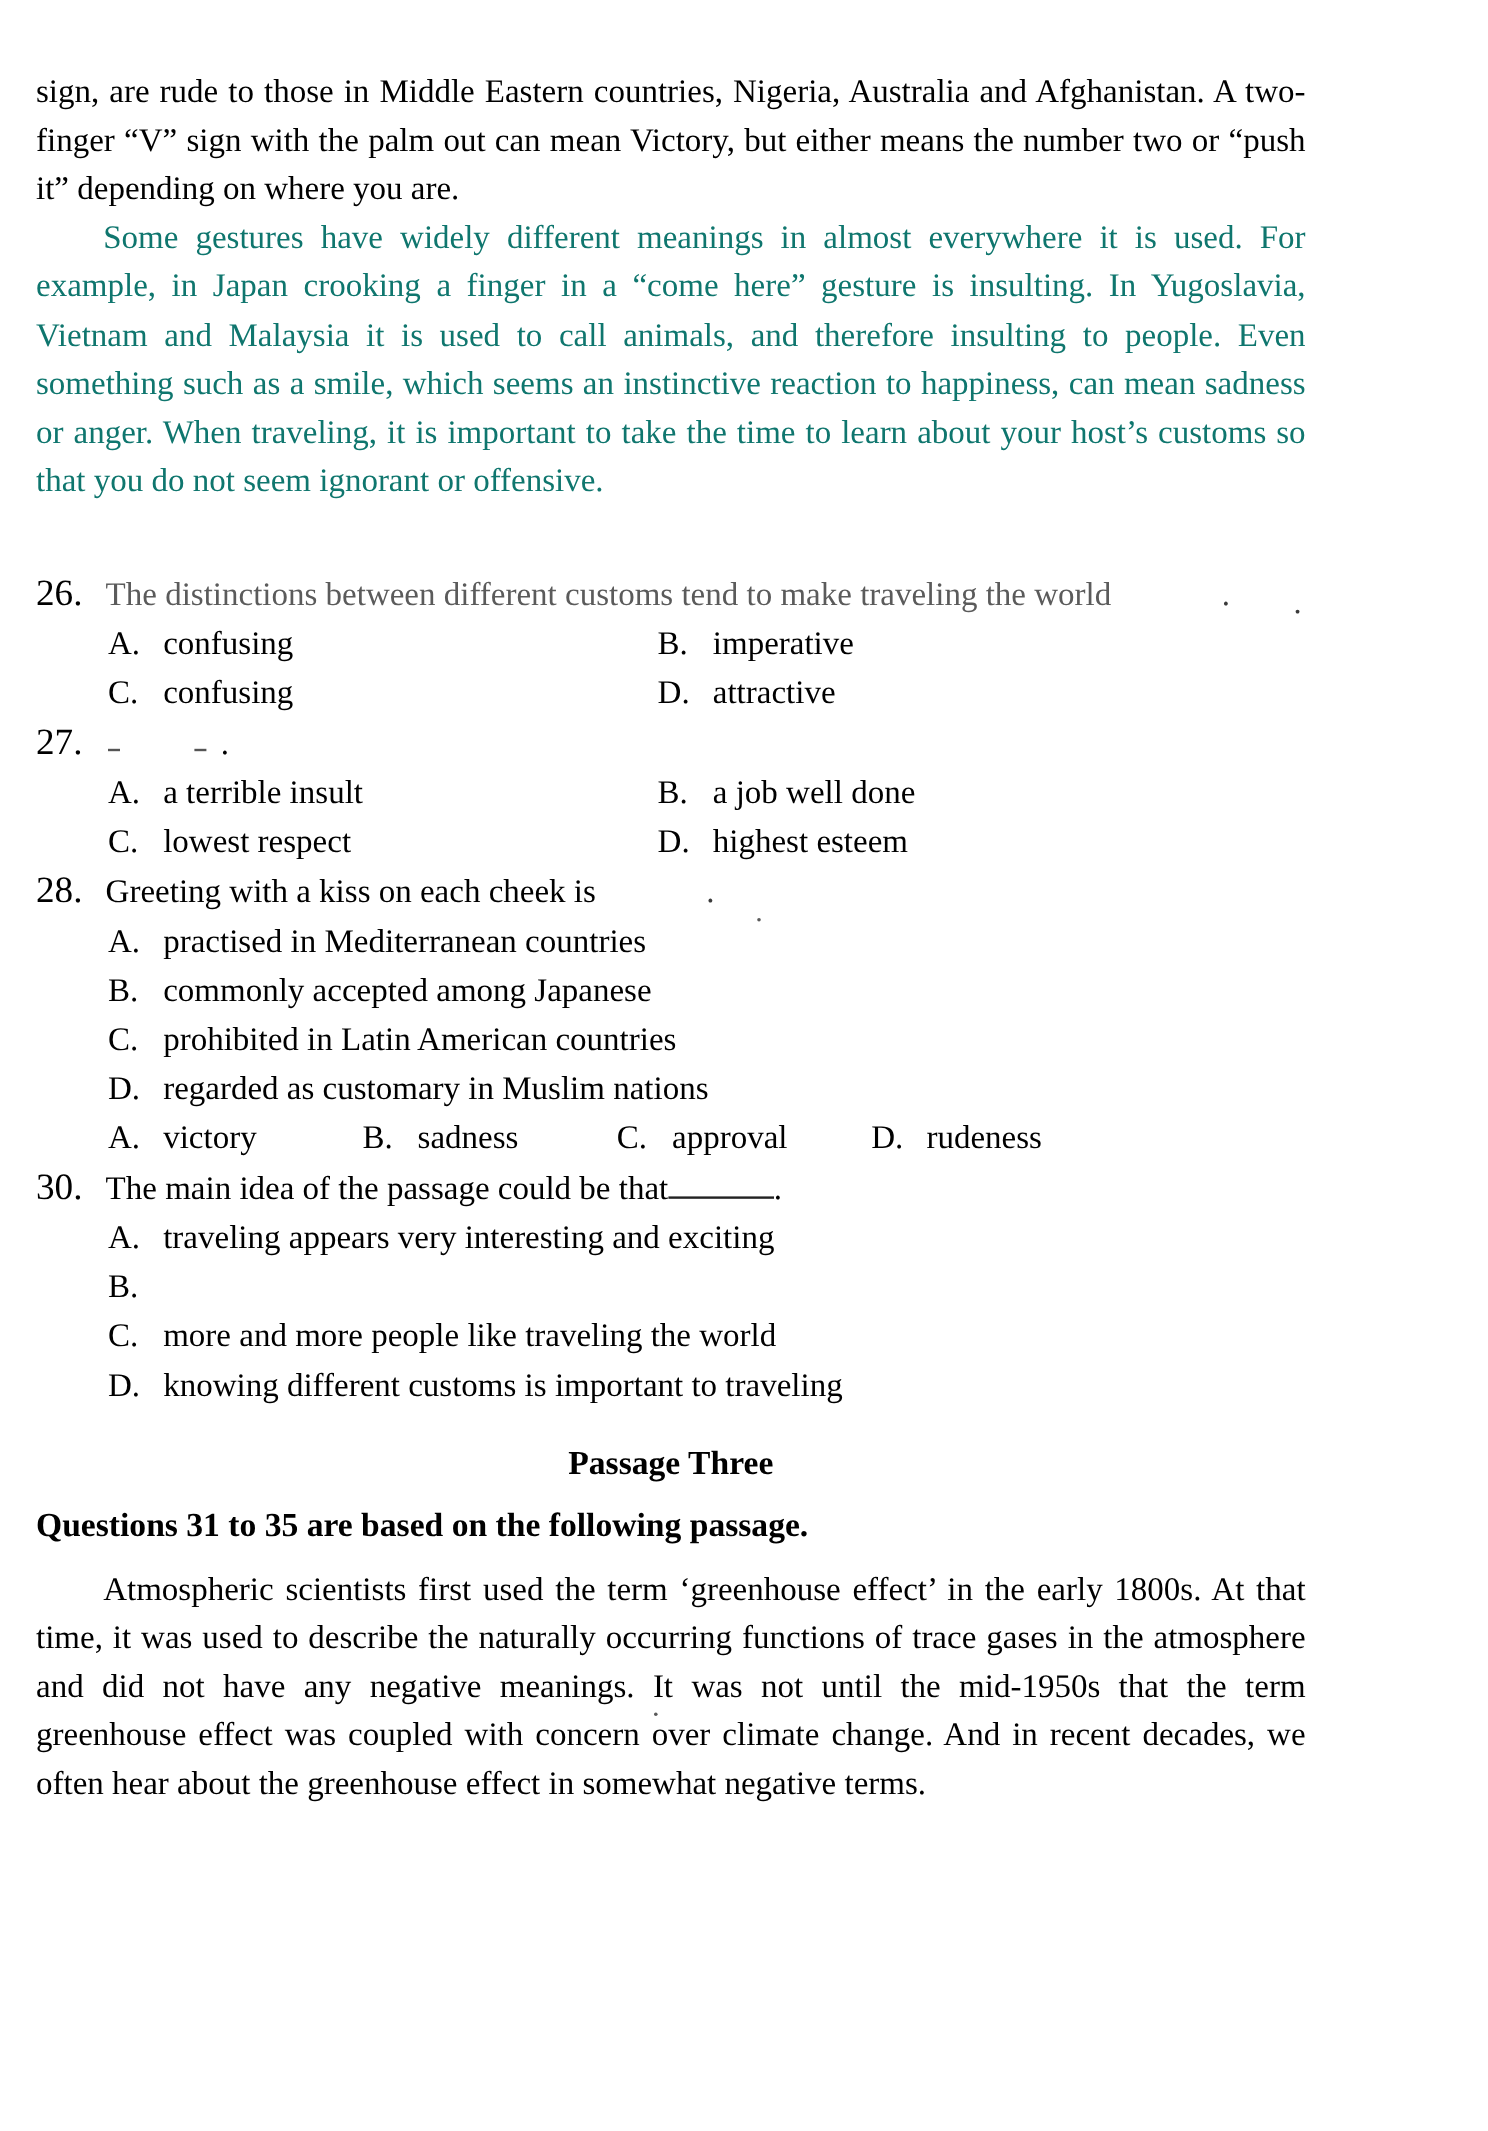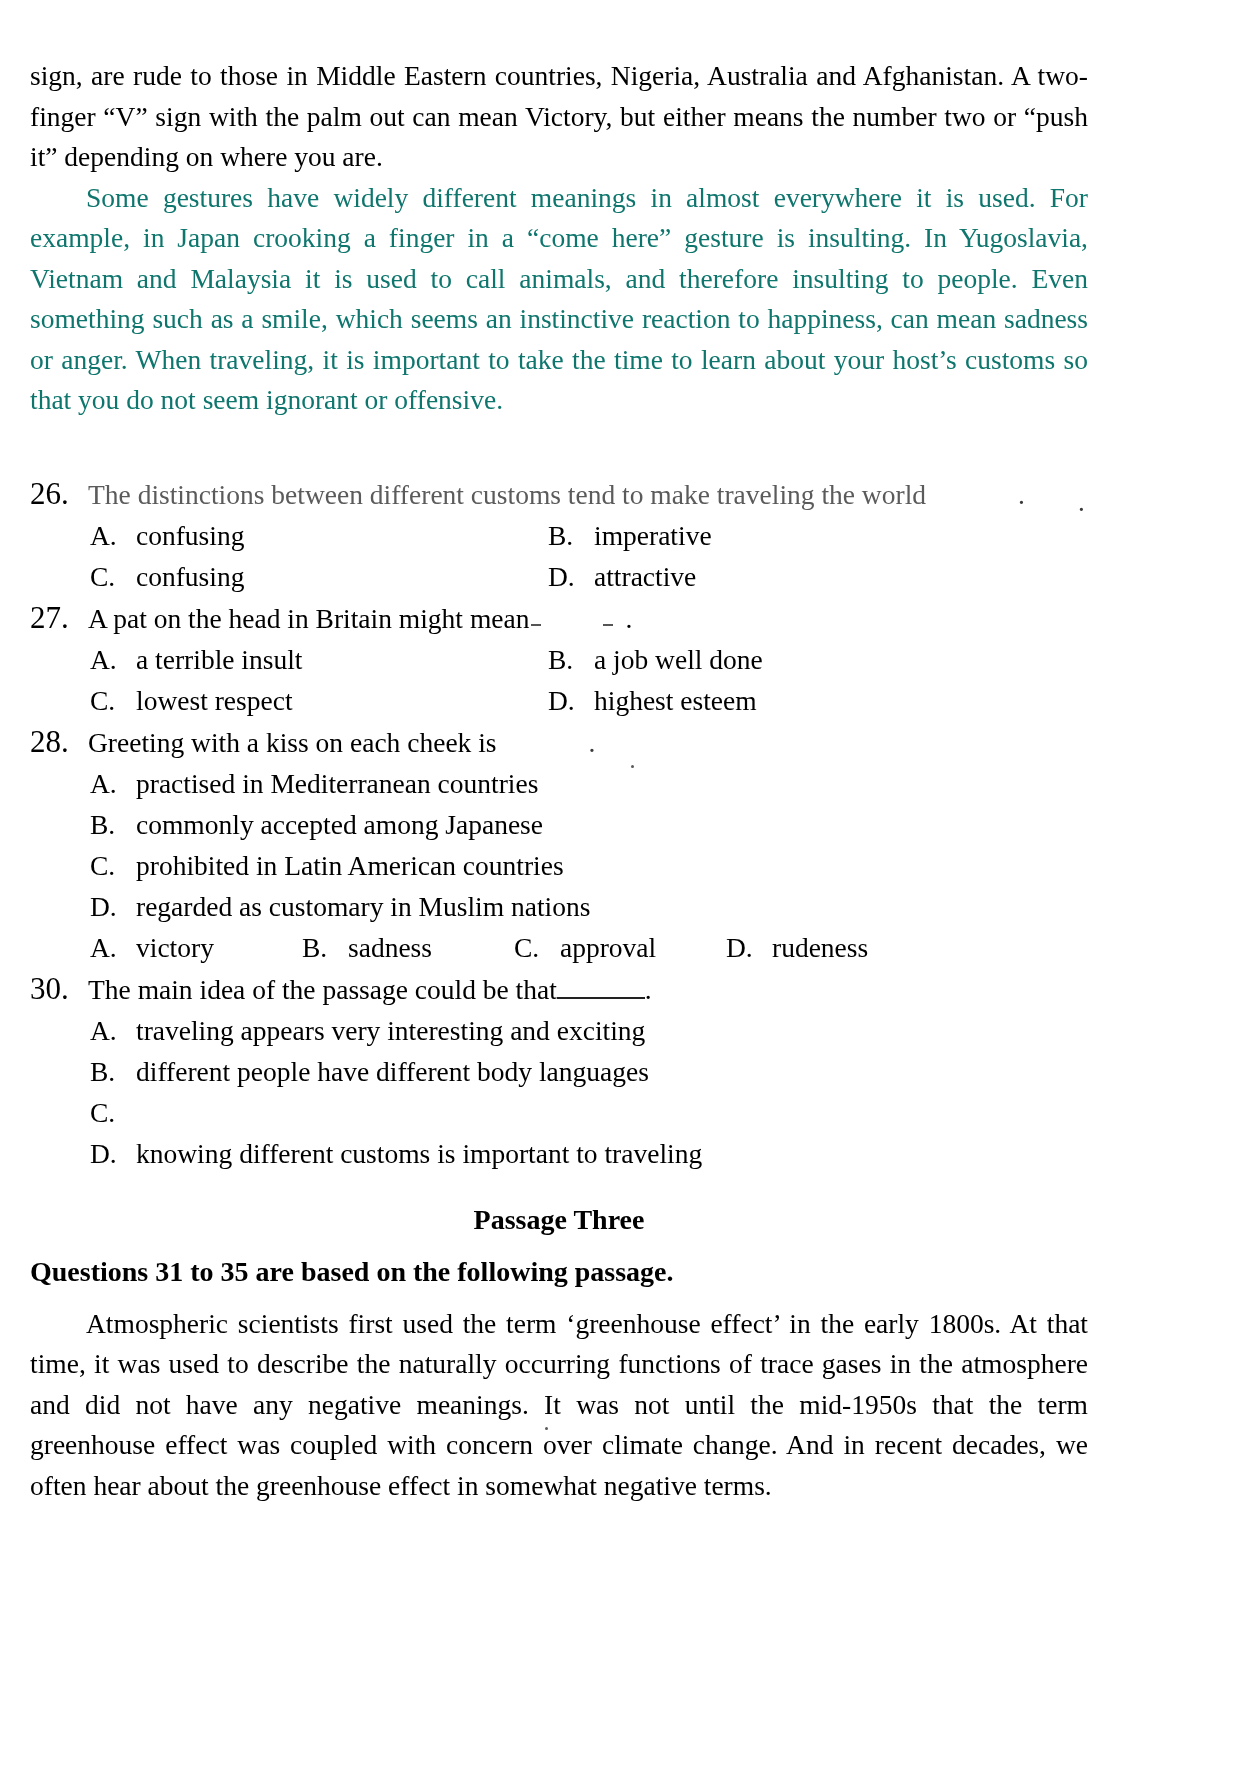--- a/index.html
+++ b/index.html
@@ -171,21 +171,20 @@
         <span class="opt">
           <span class="opt-letter">D.</span>
           <span class="opt-text">attractive</span>
         </span>
       </div>
     </div>
 
     <div class="qblock">
       <div class="qstem">
         <span class="qnum">27.</span>
-        <span class="qtext">A pat on the head in Britain might mean</span>
         <span class="blank-dots"></span>
         <span class="qtext">.</span>
       </div>
       <div class="opt-row cols2">
         <span class="opt">
           <span class="opt-letter">A.</span>
           <span class="opt-text">a terrible insult</span>
         </span>
         <span class="opt">
           <span class="opt-letter">B.</span>
@@ -267,26 +266,26 @@
       </div>
       <div class="opt-row cols1">
         <span class="opt">
           <span class="opt-letter">A.</span>
           <span class="opt-text">traveling appears very interesting and exciting</span>
         </span>
       </div>
       <div class="opt-row cols1">
         <span class="opt">
           <span class="opt-letter">B.</span>
-          <span class="opt-text">different people have different body languages</span>
-        </span>
-      </div>
-      <div class="opt-row cols1">
-        <span class="opt">
-          <span class="opt-letter">C.</span>
+        </span>
+      </div>
+      <div class="opt-row cols1">
+        <span class="opt">
+          <span class="opt-letter">C.</span>
+          <span class="opt-text">more and more people like traveling the world</span>
         </span>
       </div>
       <div class="opt-row cols1">
         <span class="opt">
           <span class="opt-letter">D.</span>
           <span class="opt-text">knowing different customs is important to traveling</span>
         </span>
       </div>
     </div>
 

